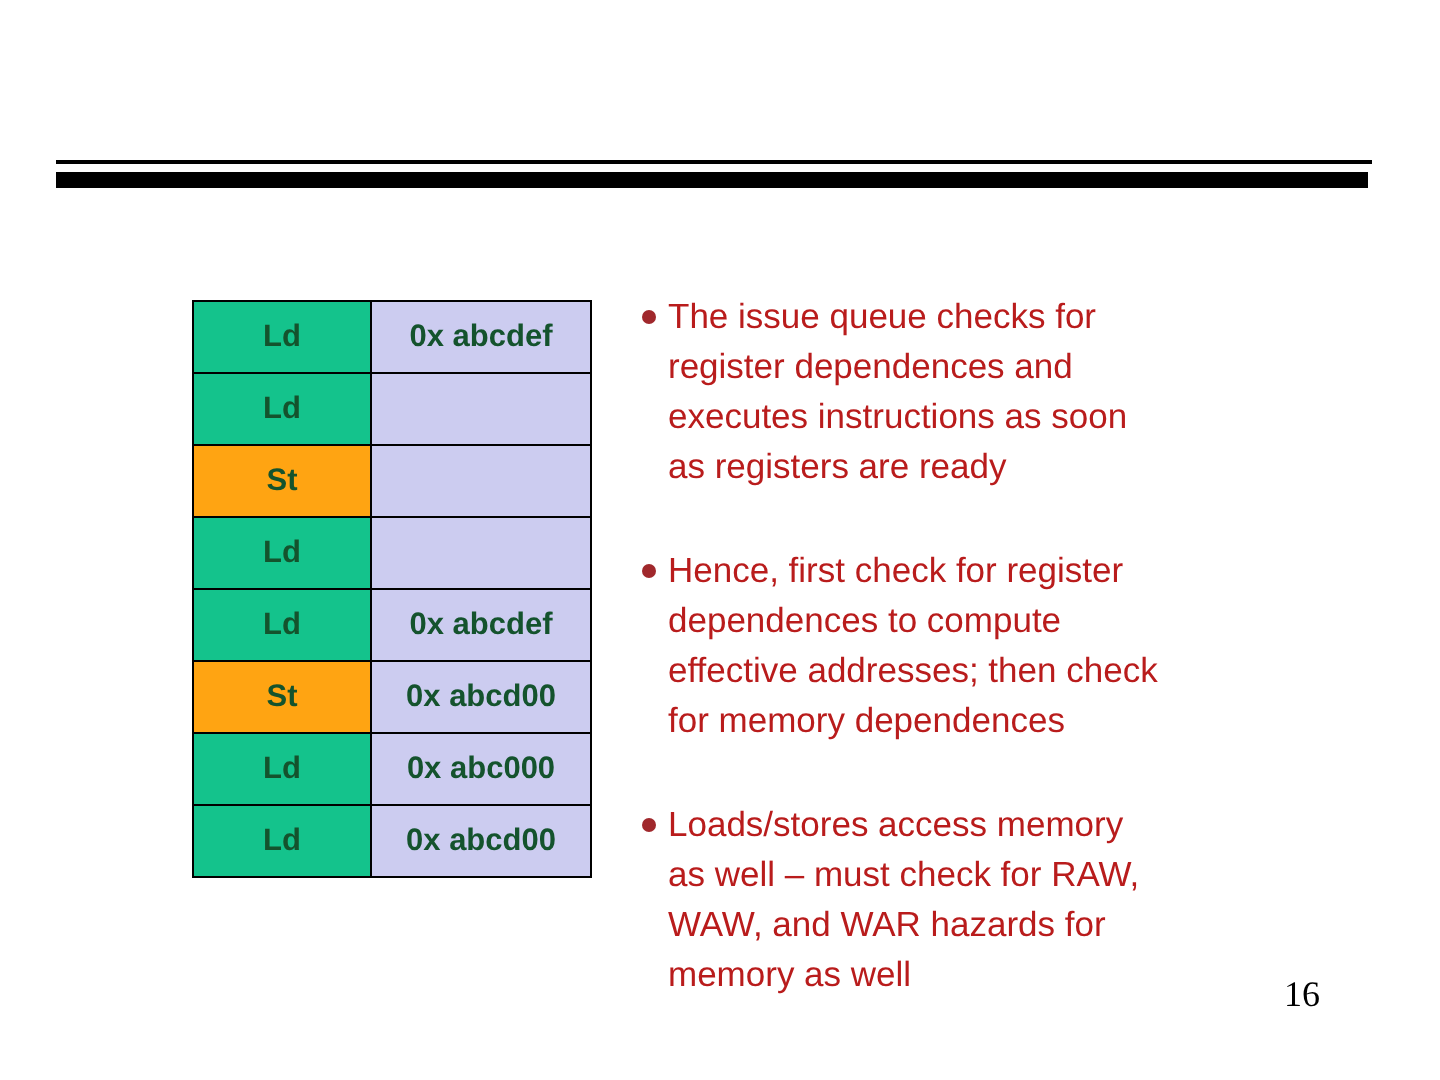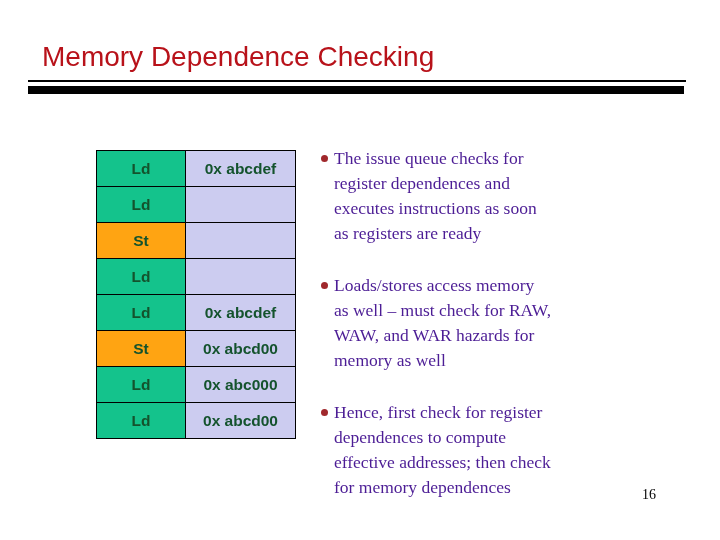--- a/index.html
+++ b/index.html
@@ -41,44 +41,42 @@
   .op.load{background:var(--load-cell,#14c38c);}
   .op.store{background:var(--store-cell,#ffa412);}
   .addr{width:110px;background:var(--address-cell,#ccccf0);}
   .bullets{
     position:absolute;left:318px;top:146px;width:380px;
   }
   .bullet{
     position:relative;
     padding-left:16px;
     margin-bottom:27px;
-    color:#4c1d95;
-    font-family:Liberation Serif, serif;
+    color:#b91c1c;
   }
   .bullet-dot{
     position:absolute;left:3px;top:9px;
     width:7px;height:7px;border-radius:50%;
     background:var(--bullet-dot,#a0282c);
   }
   .bullet-text{
     font-size:17.5px;line-height:25px;
     white-space:pre-line;
   }
   .page-number{
     position:absolute;left:642px;top:487px;
     font-family:"Liberation Serif", serif;
-    font-size:14px;color:#000;
+    font-size:18px;color:#000;
   }
 </style>
 </head>
 <body style="--title: #b8121a; --rule: #000000; --load-cell: #14c38c; --store-cell: #ffa412; --address-cell: #ccccf0; --bullet-dot: #a0282c;">
 
 <div class="slide">
 
-  <div class="slide-title">Memory Dependence Checking</div>
   <div class="rule-thin"></div>
   <div class="rule-thick"></div>
 
   <div class="mem-table">
     <div class="mem-row">
       <div class="cell op load">Ld</div>
       <div class="cell addr">0x abcdef</div>
     </div>
     <div class="mem-row">
       <div class="cell op load">Ld</div>
@@ -113,29 +111,29 @@
   <div class="bullets">
     <div class="bullet">
       <span class="bullet-dot"></span>
       <div class="bullet-text">The issue queue checks for
 register dependences and
 executes instructions as soon
 as registers are ready</div>
     </div>
     <div class="bullet">
       <span class="bullet-dot"></span>
+      <div class="bullet-text">Hence, first check for register
+dependences to compute
+effective addresses; then check
+for memory dependences</div>
+    </div>
+    <div class="bullet">
+      <span class="bullet-dot"></span>
       <div class="bullet-text">Loads/stores access memory
 as well – must check for RAW,
 WAW, and WAR hazards for
 memory as well</div>
-    </div>
-    <div class="bullet">
-      <span class="bullet-dot"></span>
-      <div class="bullet-text">Hence, first check for register
-dependences to compute
-effective addresses; then check
-for memory dependences</div>
     </div>
   </div>
 
   <div class="page-number">16</div>
 
 </div>
 
 </body></html>

